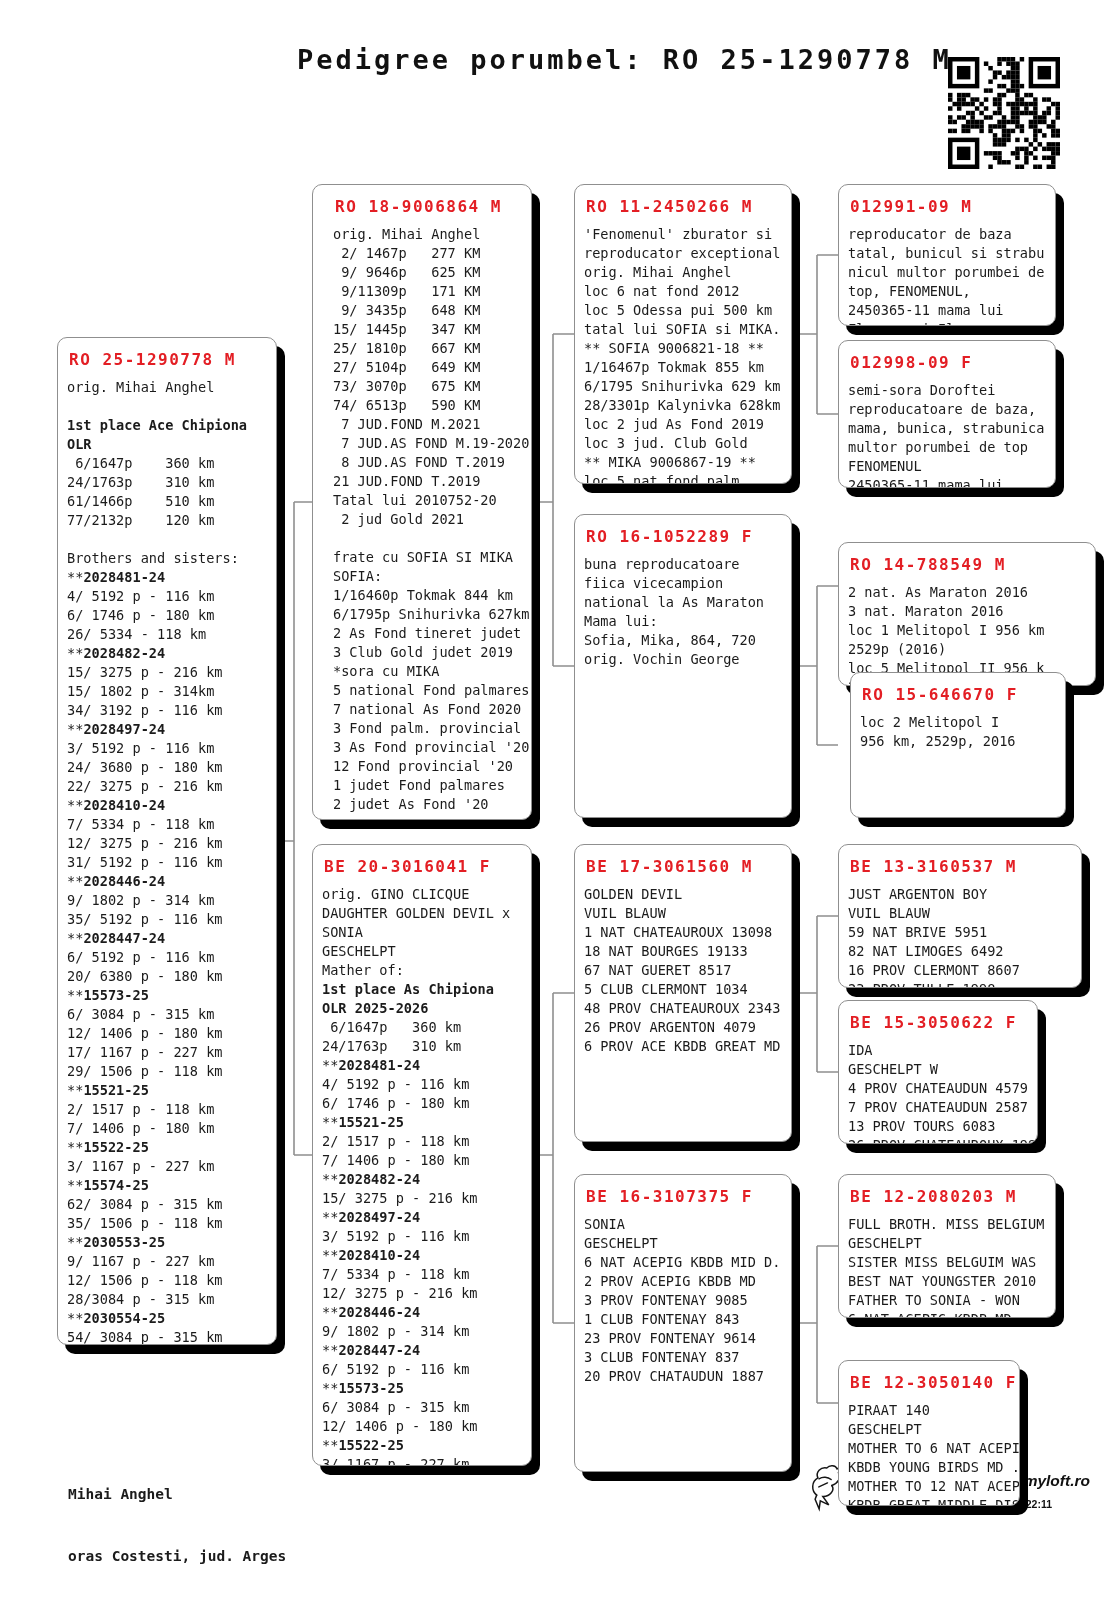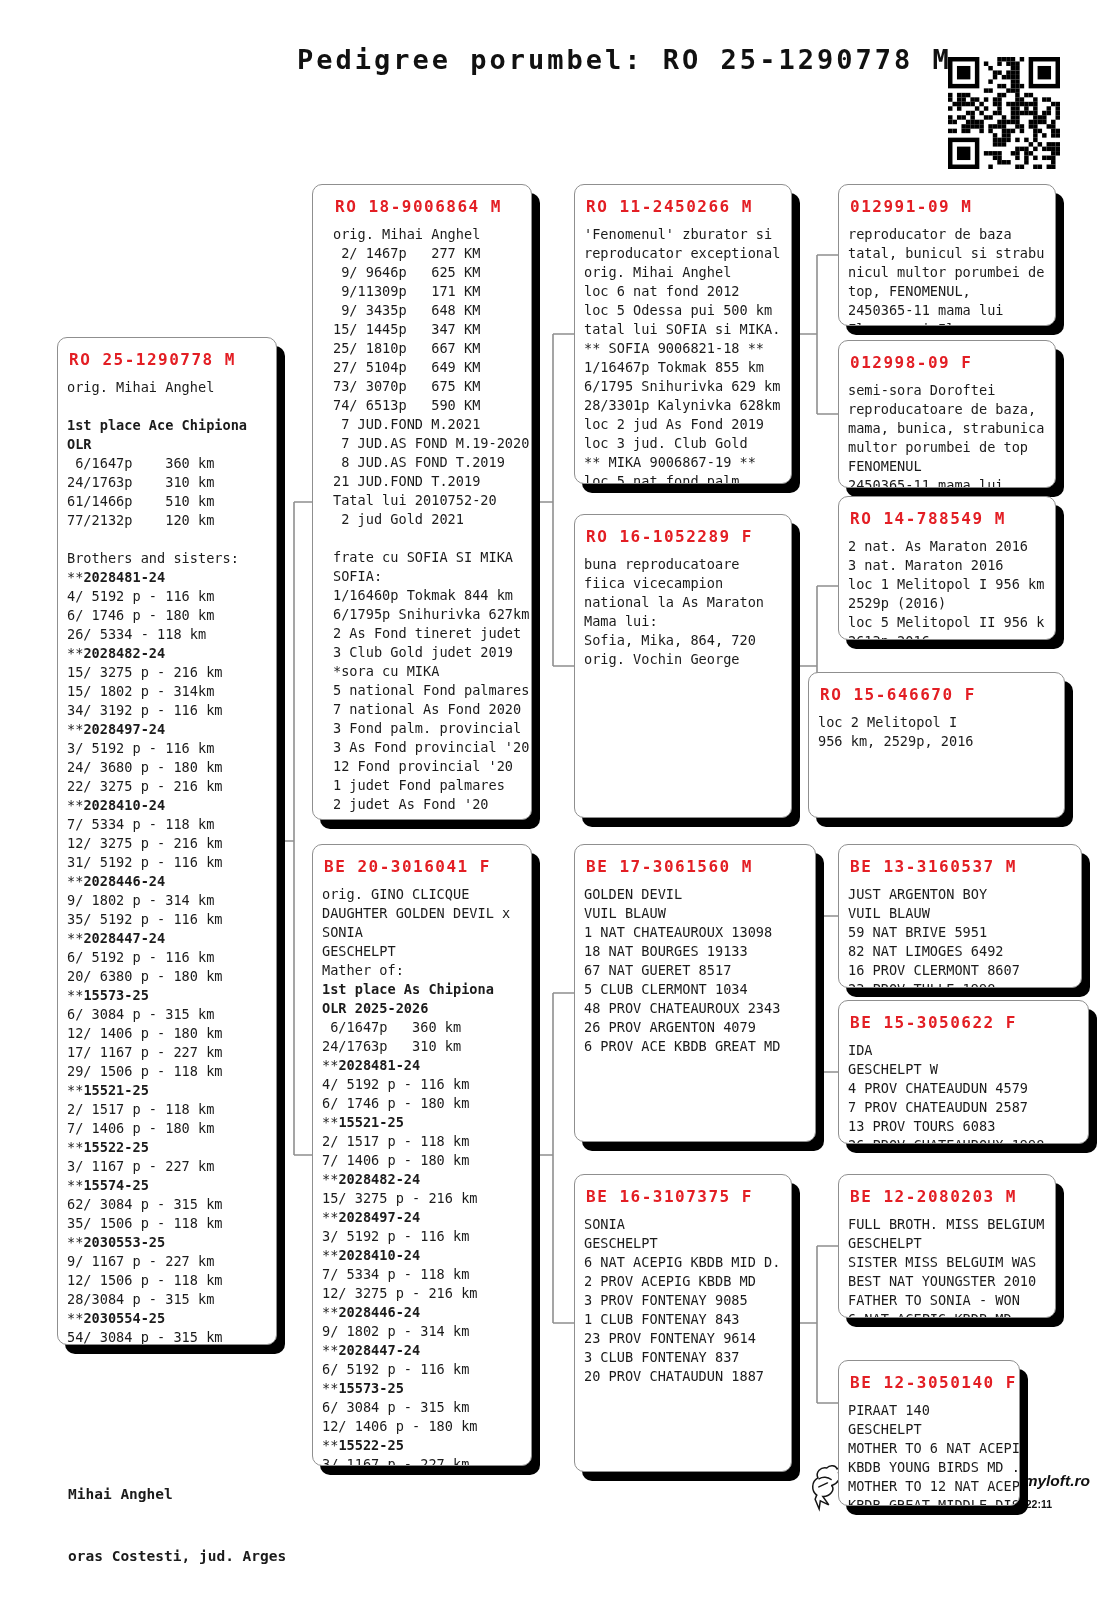--- a/index.html
+++ b/index.html
@@ -15,28 +15,28 @@
   .ring{color:#e31e24;font-weight:bold;font-size:16px;letter-spacing:1.5px;
         margin:2px 0 9px 2px;white-space:pre;}
   .ln{font-size:13.6px;line-height:19px;white-space:pre;}
   .ln.b, .ln b{font-weight:bold;}
   
   .pos-subject{left:57px;top:337px;width:220px;height:1008px;}
   .pos-sire{left:312px;top:184px;width:220px;height:636px;padding-left:20px;}
   .pos-dam{left:312px;top:844px;width:220px;height:622px;}
   .pos-g1{left:574px;top:184px;width:218px;height:300px;}
   .pos-g2{left:574px;top:514px;width:218px;height:304px;}
-  .pos-g3{left:574px;top:844px;width:242px;height:298px;}
+  .pos-g3{left:574px;top:844px;width:218px;height:298px;}
   .pos-g4{left:574px;top:1174px;width:218px;height:298px;}
   .pos-gg1{left:838px;top:184px;width:218px;height:142px;}
   .pos-gg2{left:838px;top:340px;width:218px;height:148px;}
-  .pos-gg3{left:838px;top:496px;width:218px;height:144px;}
-  .pos-gg4{left:808px;top:672px;width:257px;height:146px;}
+  .pos-gg3{left:838px;top:542px;width:258px;height:144px;}
+  .pos-gg4{left:850px;top:672px;width:216px;height:146px;}
   .pos-gg5{left:838px;top:844px;width:244px;height:144px;}
-  .pos-gg6{left:838px;top:1000px;width:251px;height:144px;}
+  .pos-gg6{left:838px;top:1000px;width:200px;height:144px;}
   .pos-gg7{left:838px;top:1174px;width:218px;height:144px;}
   .pos-gg8{left:838px;top:1360px;width:182px;height:146px;}
   
   #owner{position:absolute;left:68px;top:1443px;font-size:14.5px;font-weight:bold;
          line-height:20.5px;white-space:pre;}
   #brand{position:absolute;left:806px;top:1460px;width:256px;height:66px;}
   #bird{position:absolute;left:2px;top:4px;transform:rotate(-6deg);}
   #logotext{position:absolute;left:40px;top:8px;font-family:"DejaVu Serif",serif;
             font-style:italic;font-weight:bold;font-size:23px;transform:rotate(-5deg);
             letter-spacing:1px;color:#161616;}

